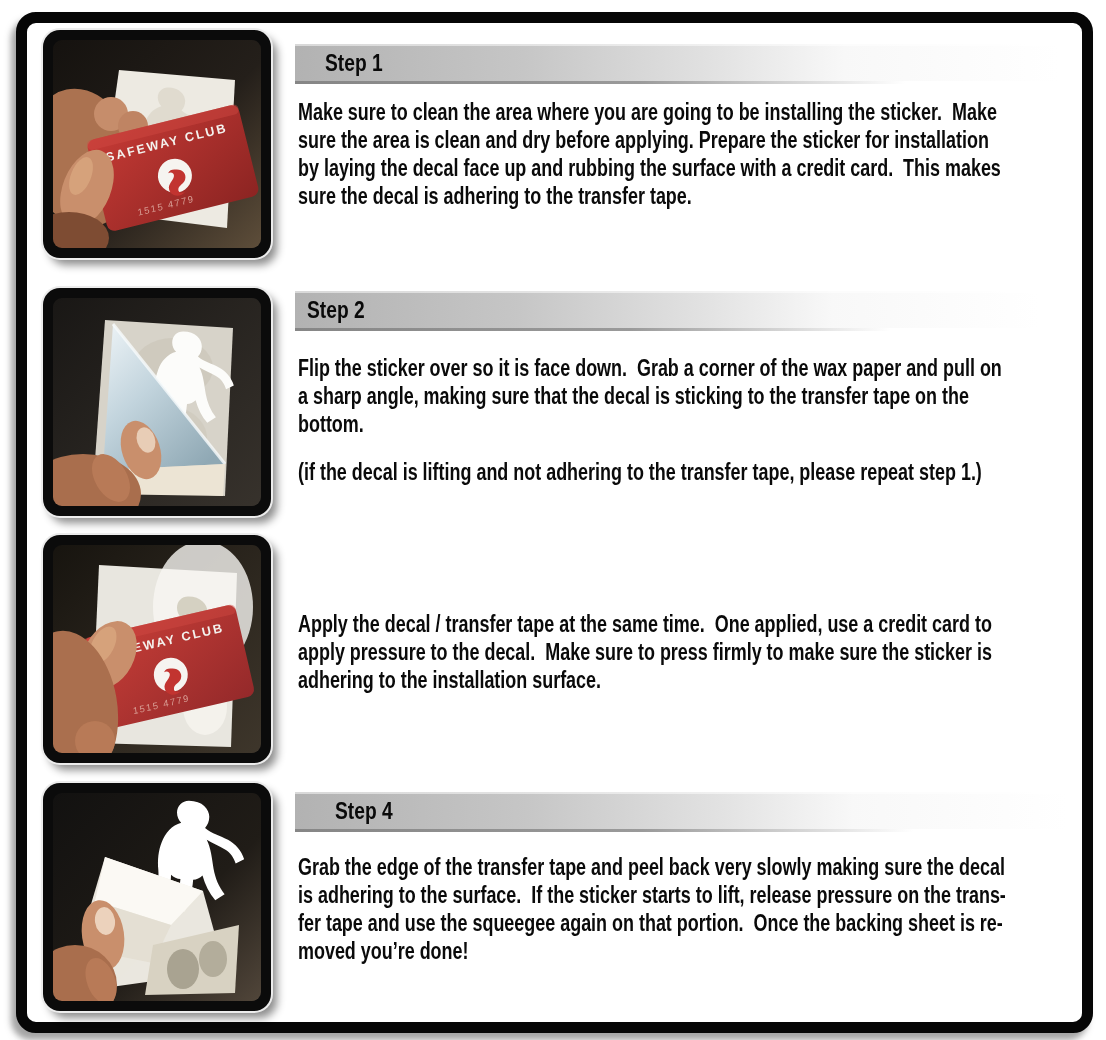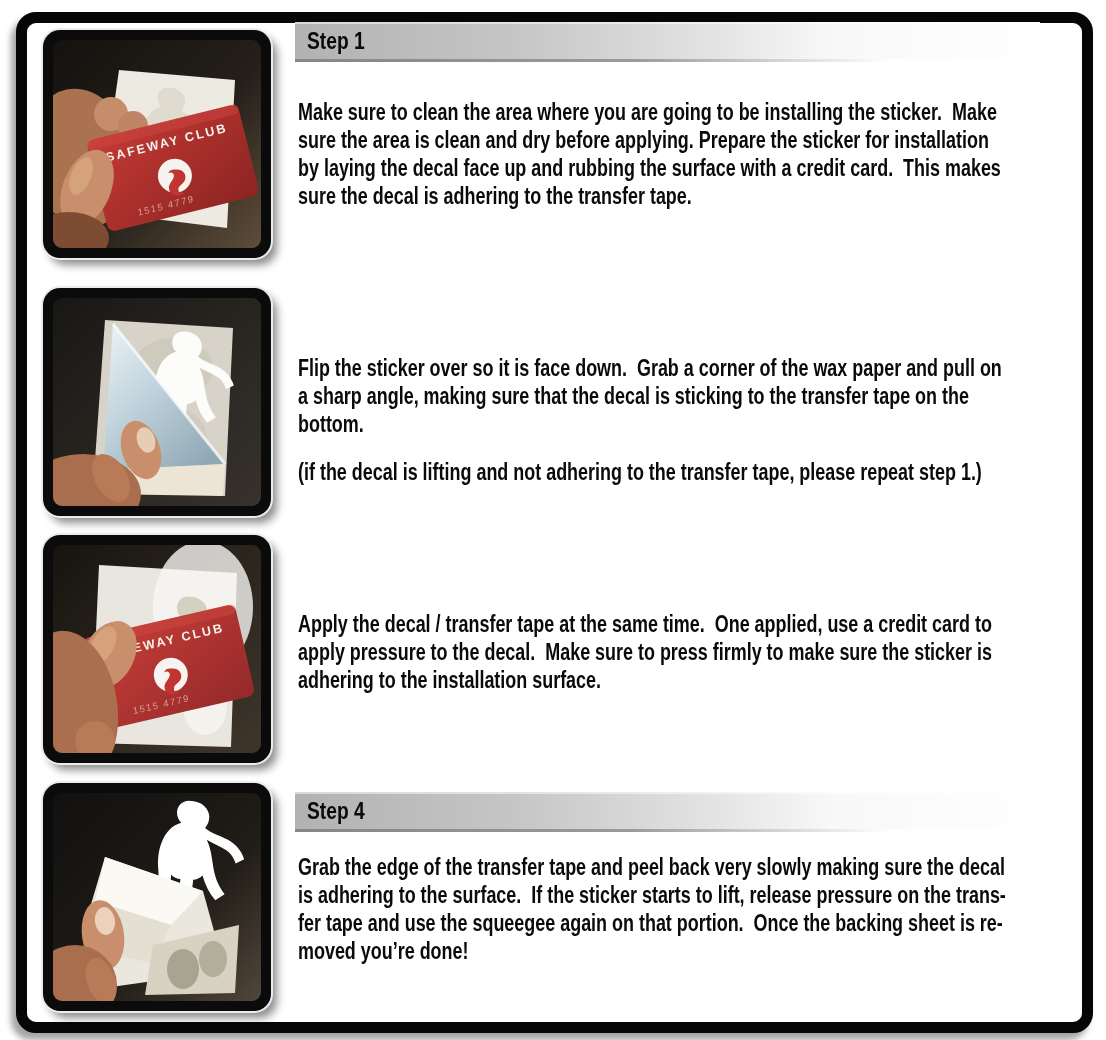--- a/index.html
+++ b/index.html
@@ -28,24 +28,24 @@
   
   .step-header{
     position:absolute;left:295px;width:745px;height:37px;
     background:linear-gradient(to right,#b2b2b2 0%,#c6c6c6 30%,#e2e2e2 55%,#f8f8f8 72%,#ffffff 100%);
     box-shadow:inset 0 2px 0 rgba(255,255,255,.5);
   }
   .step-header::after{
     content:"";position:absolute;left:0;bottom:-3px;height:3px;width:100%;
     background:linear-gradient(to right,#868686 0%,#9a9a9a 45%,rgba(255,255,255,0) 80%);
   }
-  .step-header.h1{top:22px;}
+  .step-header.h1{top:44px;padding-left:18px;}
   .step-header.h2{top:291px;}
   .step-header.h3{top:546px;}
-  .step-header.h4{top:792px;}
+  .step-header.h4{top:792px;padding-left:28px;}
   .step-header .hd-text{
     display:inline-block;margin-left:12px;line-height:37px;
     font-size:24px;font-weight:bold;color:#0a0a0a;
     transform:scaleX(.8);transform-origin:0 50%;white-space:nowrap;
   }
   
   .step-body{
     position:absolute;left:298px;width:1000px;
     font-size:23px;line-height:28px;font-weight:bold;color:#0a0a0a;
     white-space:pre-wrap;transform:scaleX(.78);transform-origin:0 0;
@@ -130,20 +130,23 @@
       <polygon points="50,172 172,166 170,198 46,196" fill="#ece4d4"></polygon>
       <g>
         <ellipse cx="88" cy="152" rx="19" ry="30" fill="#c98f6c" transform="rotate(-18 88 152)"></ellipse>
         <ellipse cx="93" cy="142" rx="9" ry="13" fill="#e8cdb6" transform="rotate(-18 93 142)"></ellipse>
       </g>
       <g>
         <ellipse cx="30" cy="196" rx="58" ry="40" fill="#a96e4d"></ellipse>
         <ellipse cx="58" cy="180" rx="16" ry="26" fill="#b87a57" transform="rotate(-30 58 180)"></ellipse>
       </g>
     </svg>
+  </div>
+  <div class="step-header h2">
+    <span class="hd-text">Step 2</span>
   </div>
   <div class="step-body b2">Flip the sticker over so it is face down.  Grab a corner of the wax paper and pull on
 a sharp angle, making sure that the decal is sticking to the transfer tape on the
 bottom.</div>
   <div class="step-body note2">(if the decal is lifting and not adhering to the transfer tape, please repeat step 1.)</div>
 
   <div class="photo-frame p3">
     <svg class="photo-inner" viewBox="0 0 208 208">
       <defs>
         <linearGradient id="p3bg" x1="0" y1="0" x2="1" y2="1">

